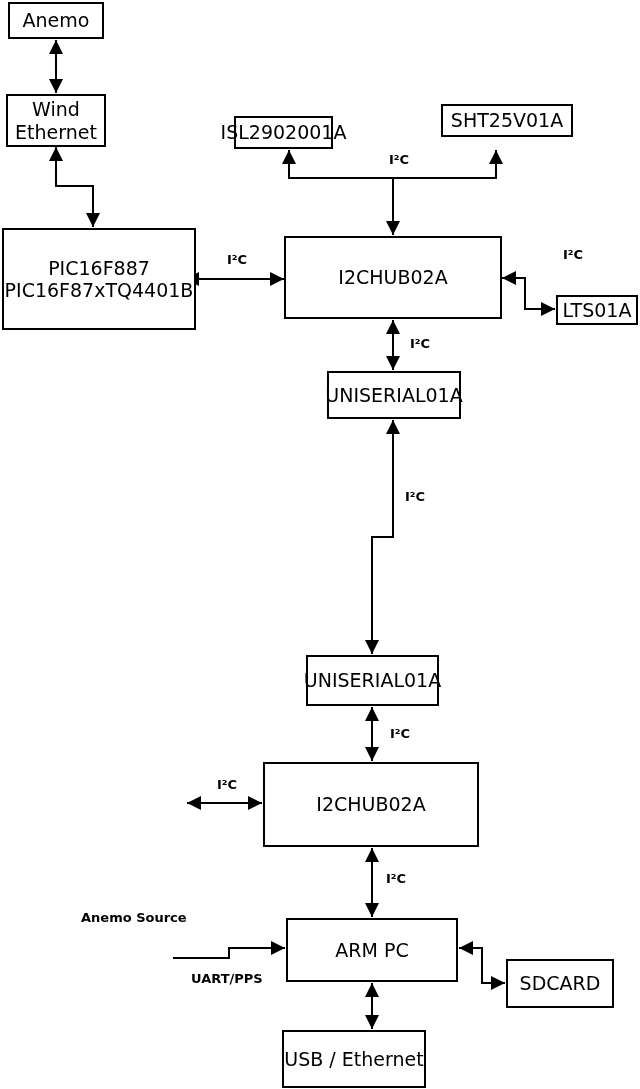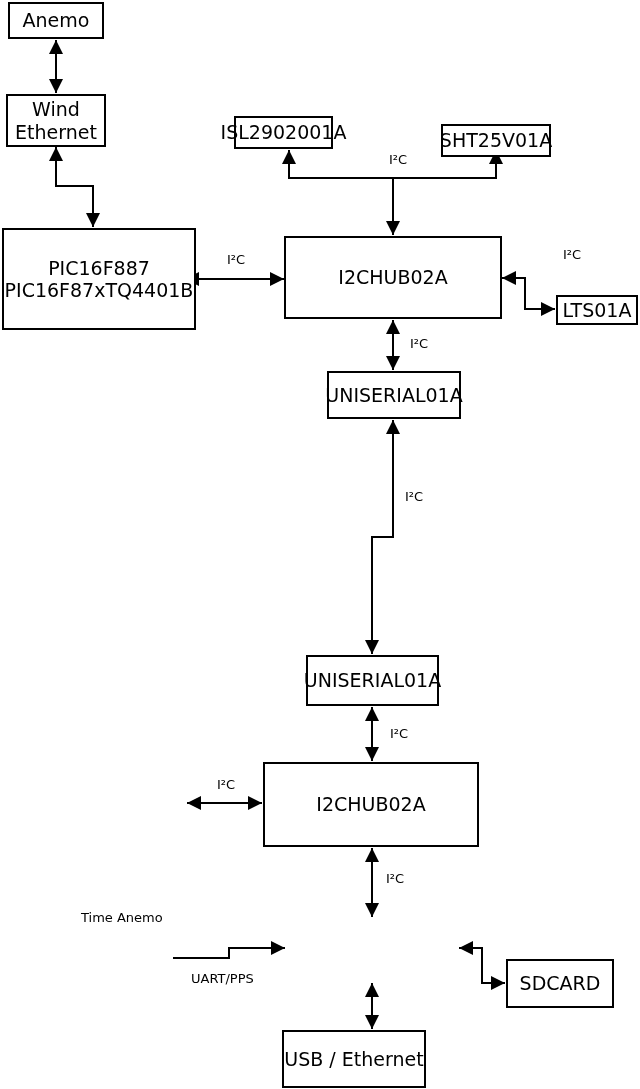--- a/index.html
+++ b/index.html
@@ -36,20 +36,21 @@
     align-items:center;
     justify-content:center;
     text-align:center;
     font-size:19px;
     line-height:1.16;
   }
   .edge-label{
     position:absolute;
     font-size:13px;
     white-space:nowrap;
+    font-weight:bold;
   }
 </style>
 </head>
 <body>
 
 <div class="canvas">
 
   <svg class="edges" width="640" height="1089" viewBox="0 0 640 1089">
     <defs>
       <marker id="ah" viewBox="0 0 16 16" markerWidth="16" markerHeight="16" refX="15" refY="8" orient="auto-start-reverse" markerUnits="userSpaceOnUse">
@@ -90,21 +91,21 @@
 
   <div class="node" style="left:2px;top:228px;width:194px;height:102px">
     <span>PIC16F887</span>
     <span>PIC16F87xTQ4401B</span>
   </div>
 
   <div class="node" style="left:234px;top:116px;width:99px;height:33px">
     <span>ISL2902001A</span>
   </div>
 
-  <div class="node" style="left:441px;top:124px;width:110px;height:33px">
+  <div class="node" style="left:441px;top:104px;width:132px;height:33px">
     <span>SHT25V01A</span>
   </div>
 
   <div class="node" style="left:284px;top:236px;width:218px;height:83px">
     <span>I2CHUB02A</span>
   </div>
 
   <div class="node" style="left:556px;top:295px;width:82px;height:30px">
     <span>LTS01A</span>
   </div>
@@ -115,34 +116,37 @@
 
   <div class="node" style="left:306px;top:655px;width:133px;height:51px">
     <span>UNISERIAL01A</span>
   </div>
 
 
   <div class="node" style="left:263px;top:762px;width:216px;height:85px">
     <span>I2CHUB02A</span>
   </div>
 
+  <div class="node" style="left:286px;top:918px;width:172px;height:64px">
+    <span>ARM PC</span>
+  </div>
 
 
   <div class="node" style="left:506px;top:959px;width:108px;height:49px">
     <span>SDCARD</span>
   </div>
 
   <div class="node" style="left:282px;top:1030px;width:144px;height:58px">
     <span>USB / Ethernet</span>
   </div>
 
   <span class="edge-label" style="left:389px;top:152px">I²C</span>
   <span class="edge-label" style="left:227px;top:252px">I²C</span>
   <span class="edge-label" style="left:563px;top:247px">I²C</span>
   <span class="edge-label" style="left:410px;top:336px">I²C</span>
   <span class="edge-label" style="left:405px;top:489px">I²C</span>
   <span class="edge-label" style="left:390px;top:726px">I²C</span>
   <span class="edge-label" style="left:217px;top:777px">I²C</span>
   <span class="edge-label" style="left:386px;top:871px">I²C</span>
-  <span class="edge-label" style="left:81px;top:910px">Time Anemo</span>
+  <span class="edge-label" style="left:81px;top:910px">Anemo Source</span>
   <span class="edge-label" style="left:191px;top:971px">UART/PPS</span>
 
 </div>
 
 </body></html>

